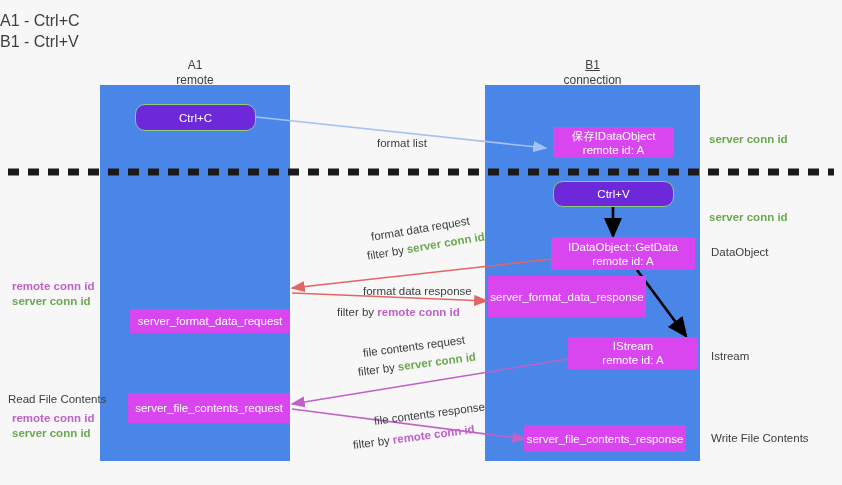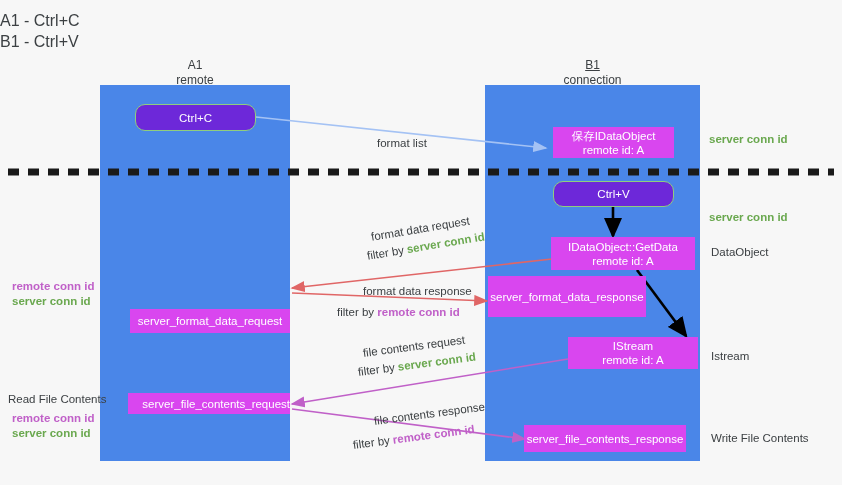--- a/index.html
+++ b/index.html
@@ -166,21 +166,21 @@
 
   <div class="abs box orange" style="left:488px; top:276px; width:158px; height:41px;">
     <span>server_format_data_response</span>
   </div>
 
   <div class="abs box orange" style="left:568px; top:337px; width:130px; height:32px;">
     <span>IStream</span>
     <span class="line2">remote id: A</span>
   </div>
 
-  <div class="abs box orange" style="left:128px; top:393px; width:162px; height:21px;align-items:flex-end;">
+  <div class="abs box orange" style="left:128px; top:393px; width:162px; height:30px;">
     <span>server_file_contents_request</span>
   </div>
 
   <div class="abs box orange" style="left:524px; top:425px; width:162px; height:27px;">
     <span>server_file_contents_response</span>
   </div>
 
   <div class="abs edge-label" style="left:377px; top:112px;margin-top:24px;">format list</div>
 
   <div class="abs edge-label rot-up" style="left:370px; top:230px;">format data request</div>

